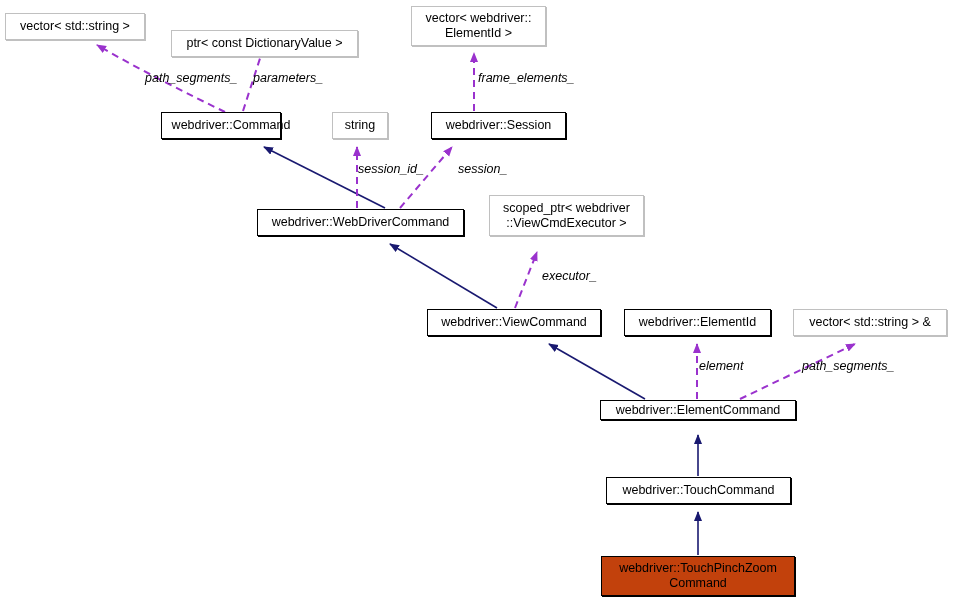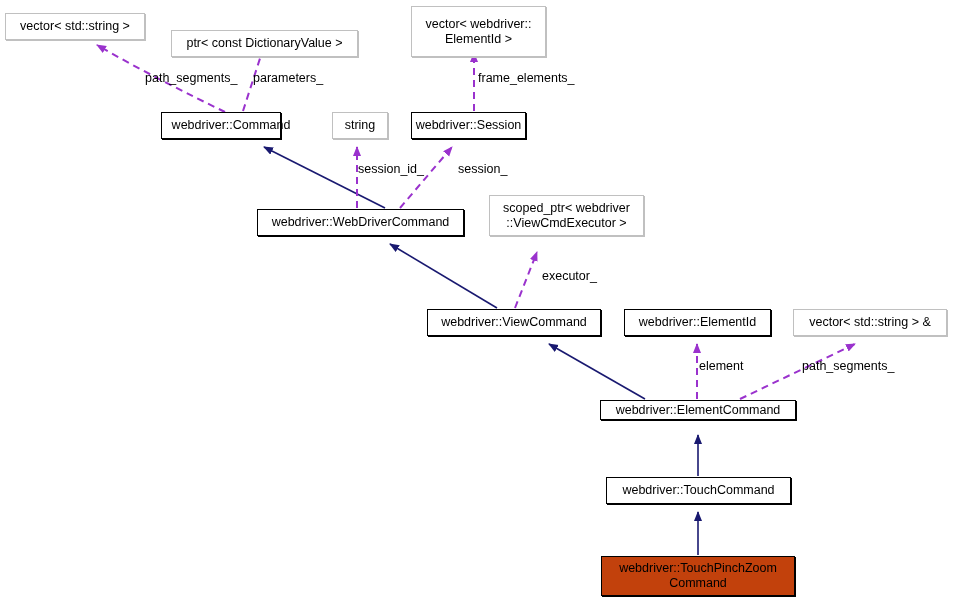--- a/index.html
+++ b/index.html
@@ -46,20 +46,21 @@
   }
   .node.highlight {
     background: #c2410c;
   }
   .edge-label {
     position: absolute;
     font-size: 12.5px;
     line-height: 14px;
     color: #000000;
     white-space: nowrap;
+    font-style: italic;
   }
 </style>
 </head>
 <body>
 
 <div id="diagram-root">
 
   <svg class="edges" viewBox="0 0 953 603" xmlns="http://www.w3.org/2000/svg">
     <defs>
       <marker id="inh-arrow" markerWidth="10" markerHeight="10" refX="9" refY="4" orient="auto" markerUnits="userSpaceOnUse">
@@ -124,34 +125,34 @@
   </svg>
 
   <div class="node light" style="left:5px; top:13px; width:140px; height:27px;">
     <span>vector&lt; std::string &gt;</span>
   </div>
 
   <div class="node light" style="left:171px; top:13px; width:187px; height:27px;margin-top:17px;">
     <span>ptr&lt; const DictionaryValue &gt;</span>
   </div>
 
-  <div class="node light" style="left:411px; top:6px; width:135px; height:51px;align-items:center;">
+  <div class="node light" style="left:411px; top:6px; width:135px; height:40px;align-items:center;">
     <span>vector&lt; webdriver::
 ElementId &gt;</span>
   </div>
 
   <div class="node strong" style="left:161px; top:112px; width:120px; height:27px;padding-left:20px;">
     <span>webdriver::Command</span>
   </div>
 
   <div class="node light" style="left:332px; top:112px; width:56px; height:27px;">
     <span>string</span>
   </div>
 
-  <div class="node strong" style="left:411px; top:112px; width:115px; height:27px;text-align:right;">
+  <div class="node strong" style="left:431px; top:112px; width:135px; height:27px;text-align:right;">
     <span>webdriver::Session</span>
   </div>
 
   <div class="node strong" style="left:257px; top:209px; width:207px; height:27px;">
     <span>webdriver::WebDriverCommand</span>
   </div>
 
   <div class="node light" style="left:489px; top:195px; width:155px; height:41px;">
     <span>scoped_ptr&lt; webdriver
 ::ViewCmdExecutor &gt;</span>

